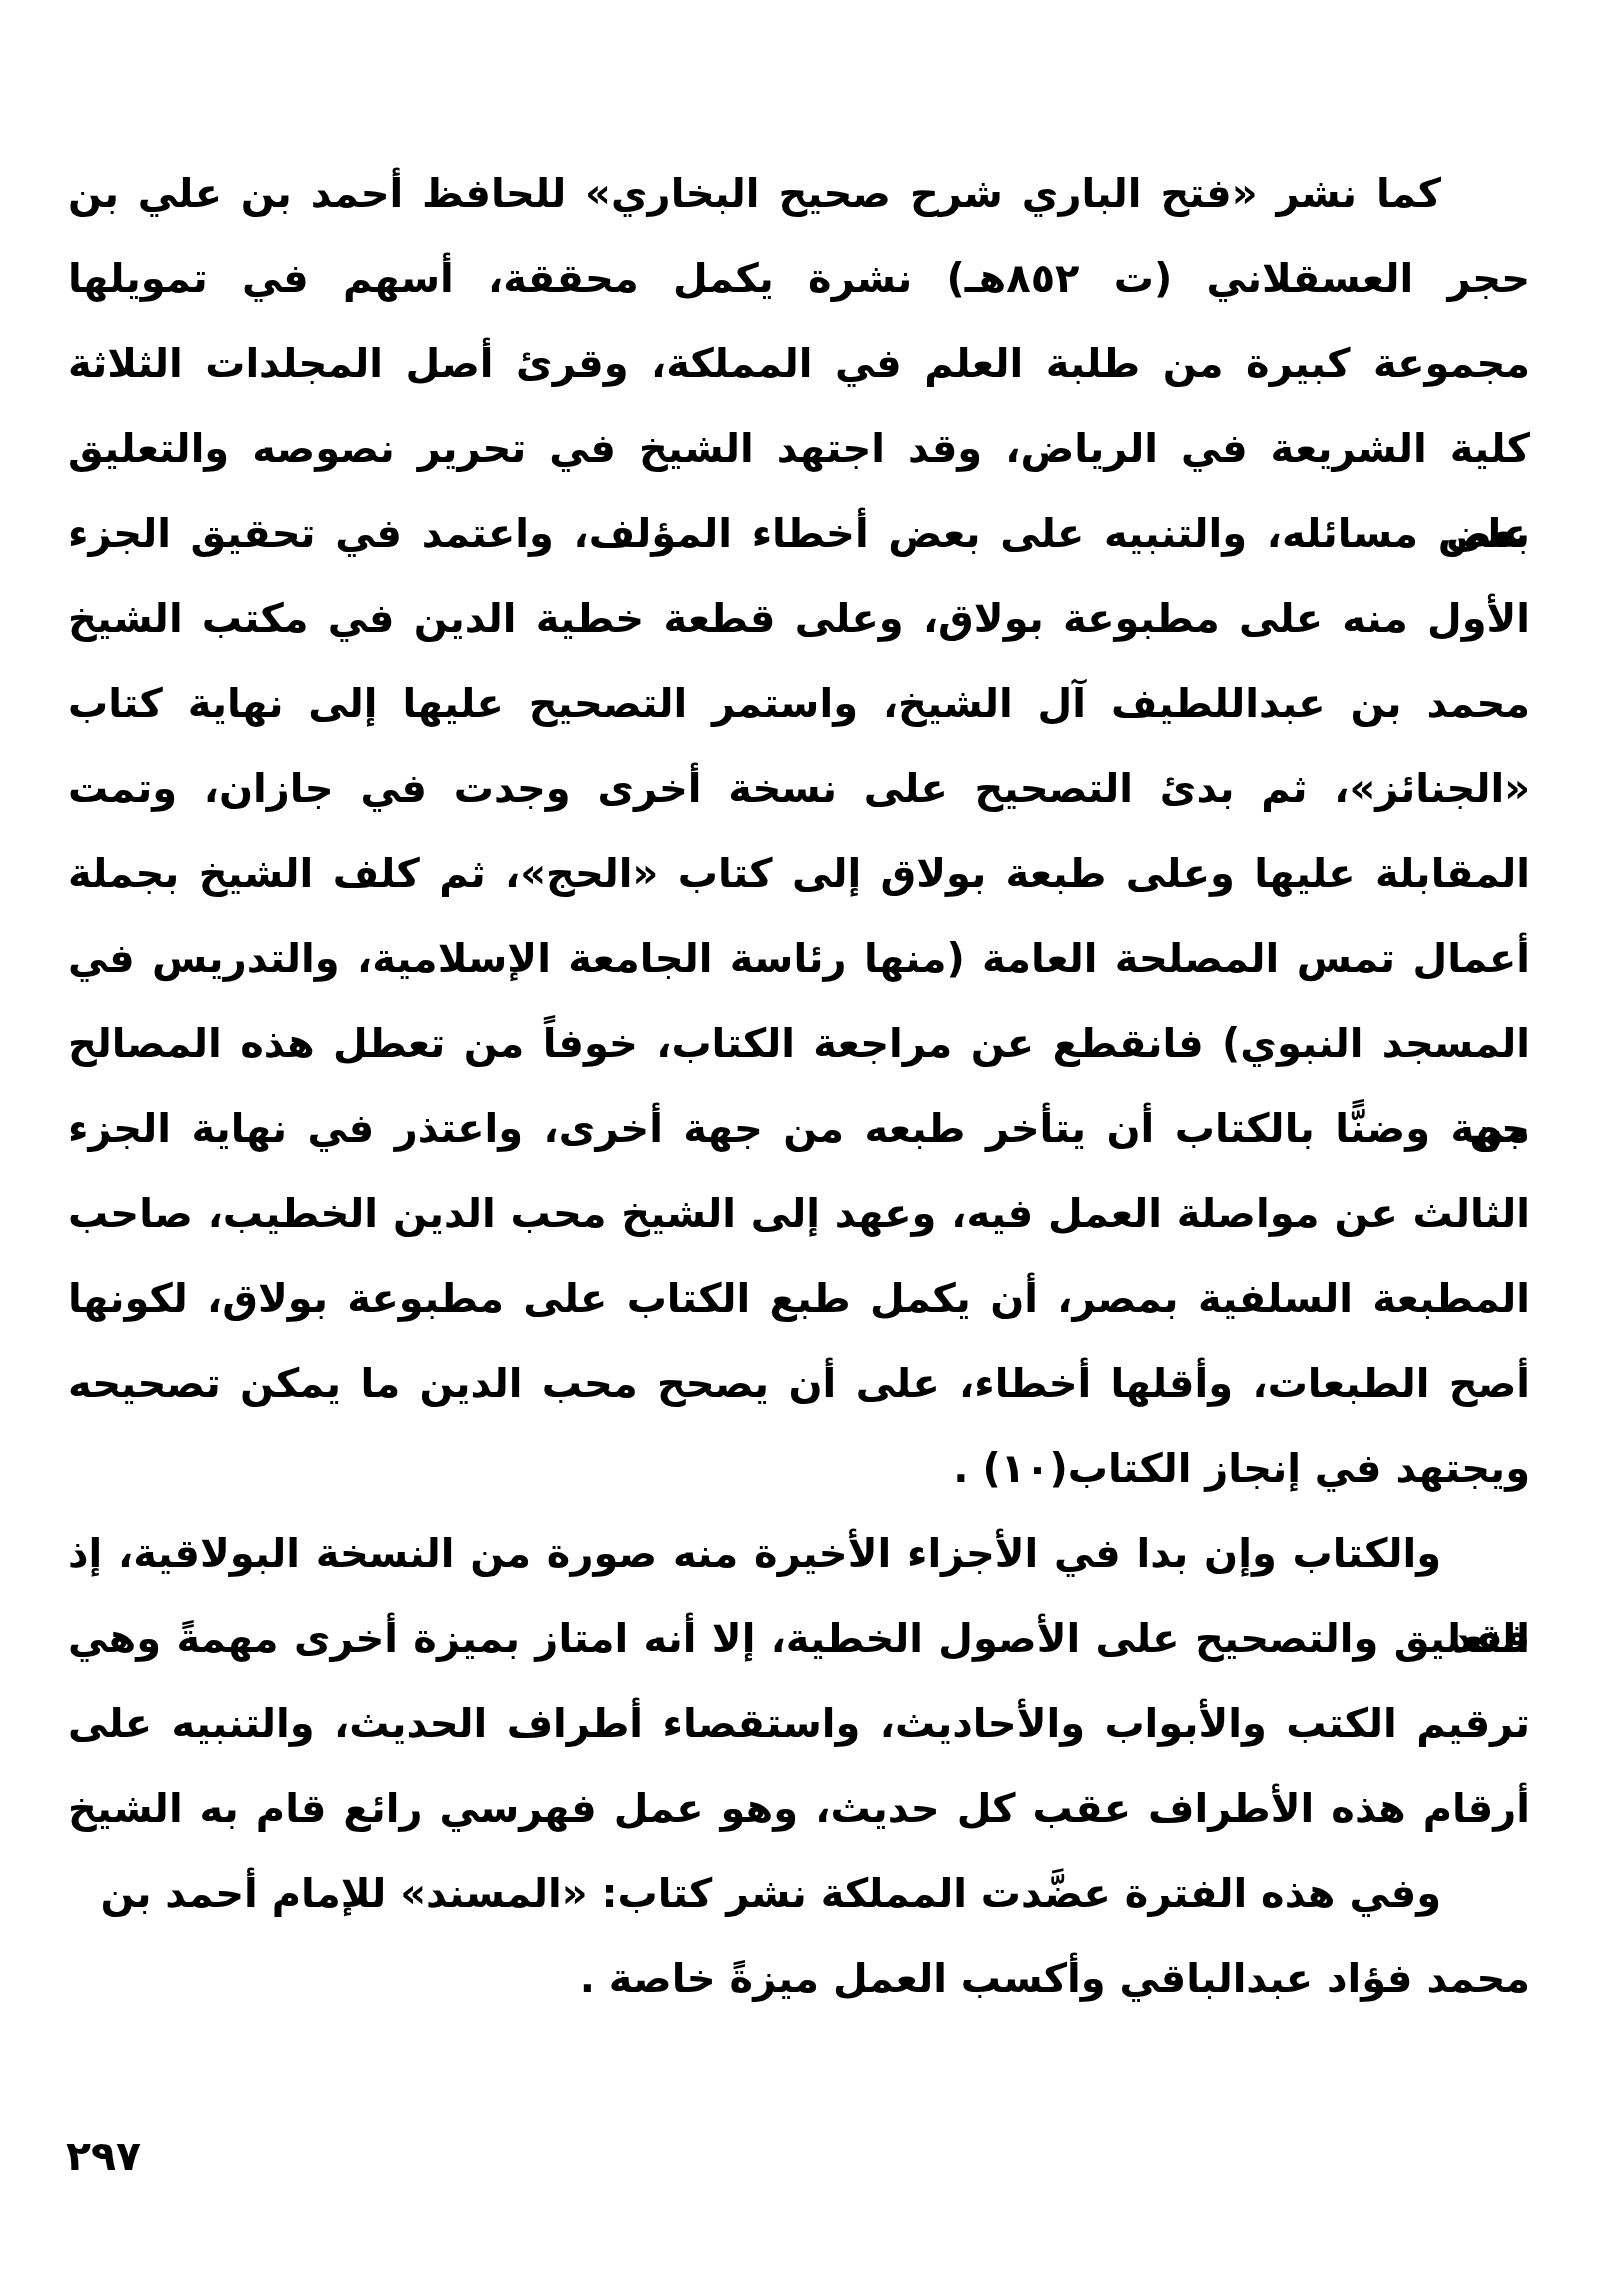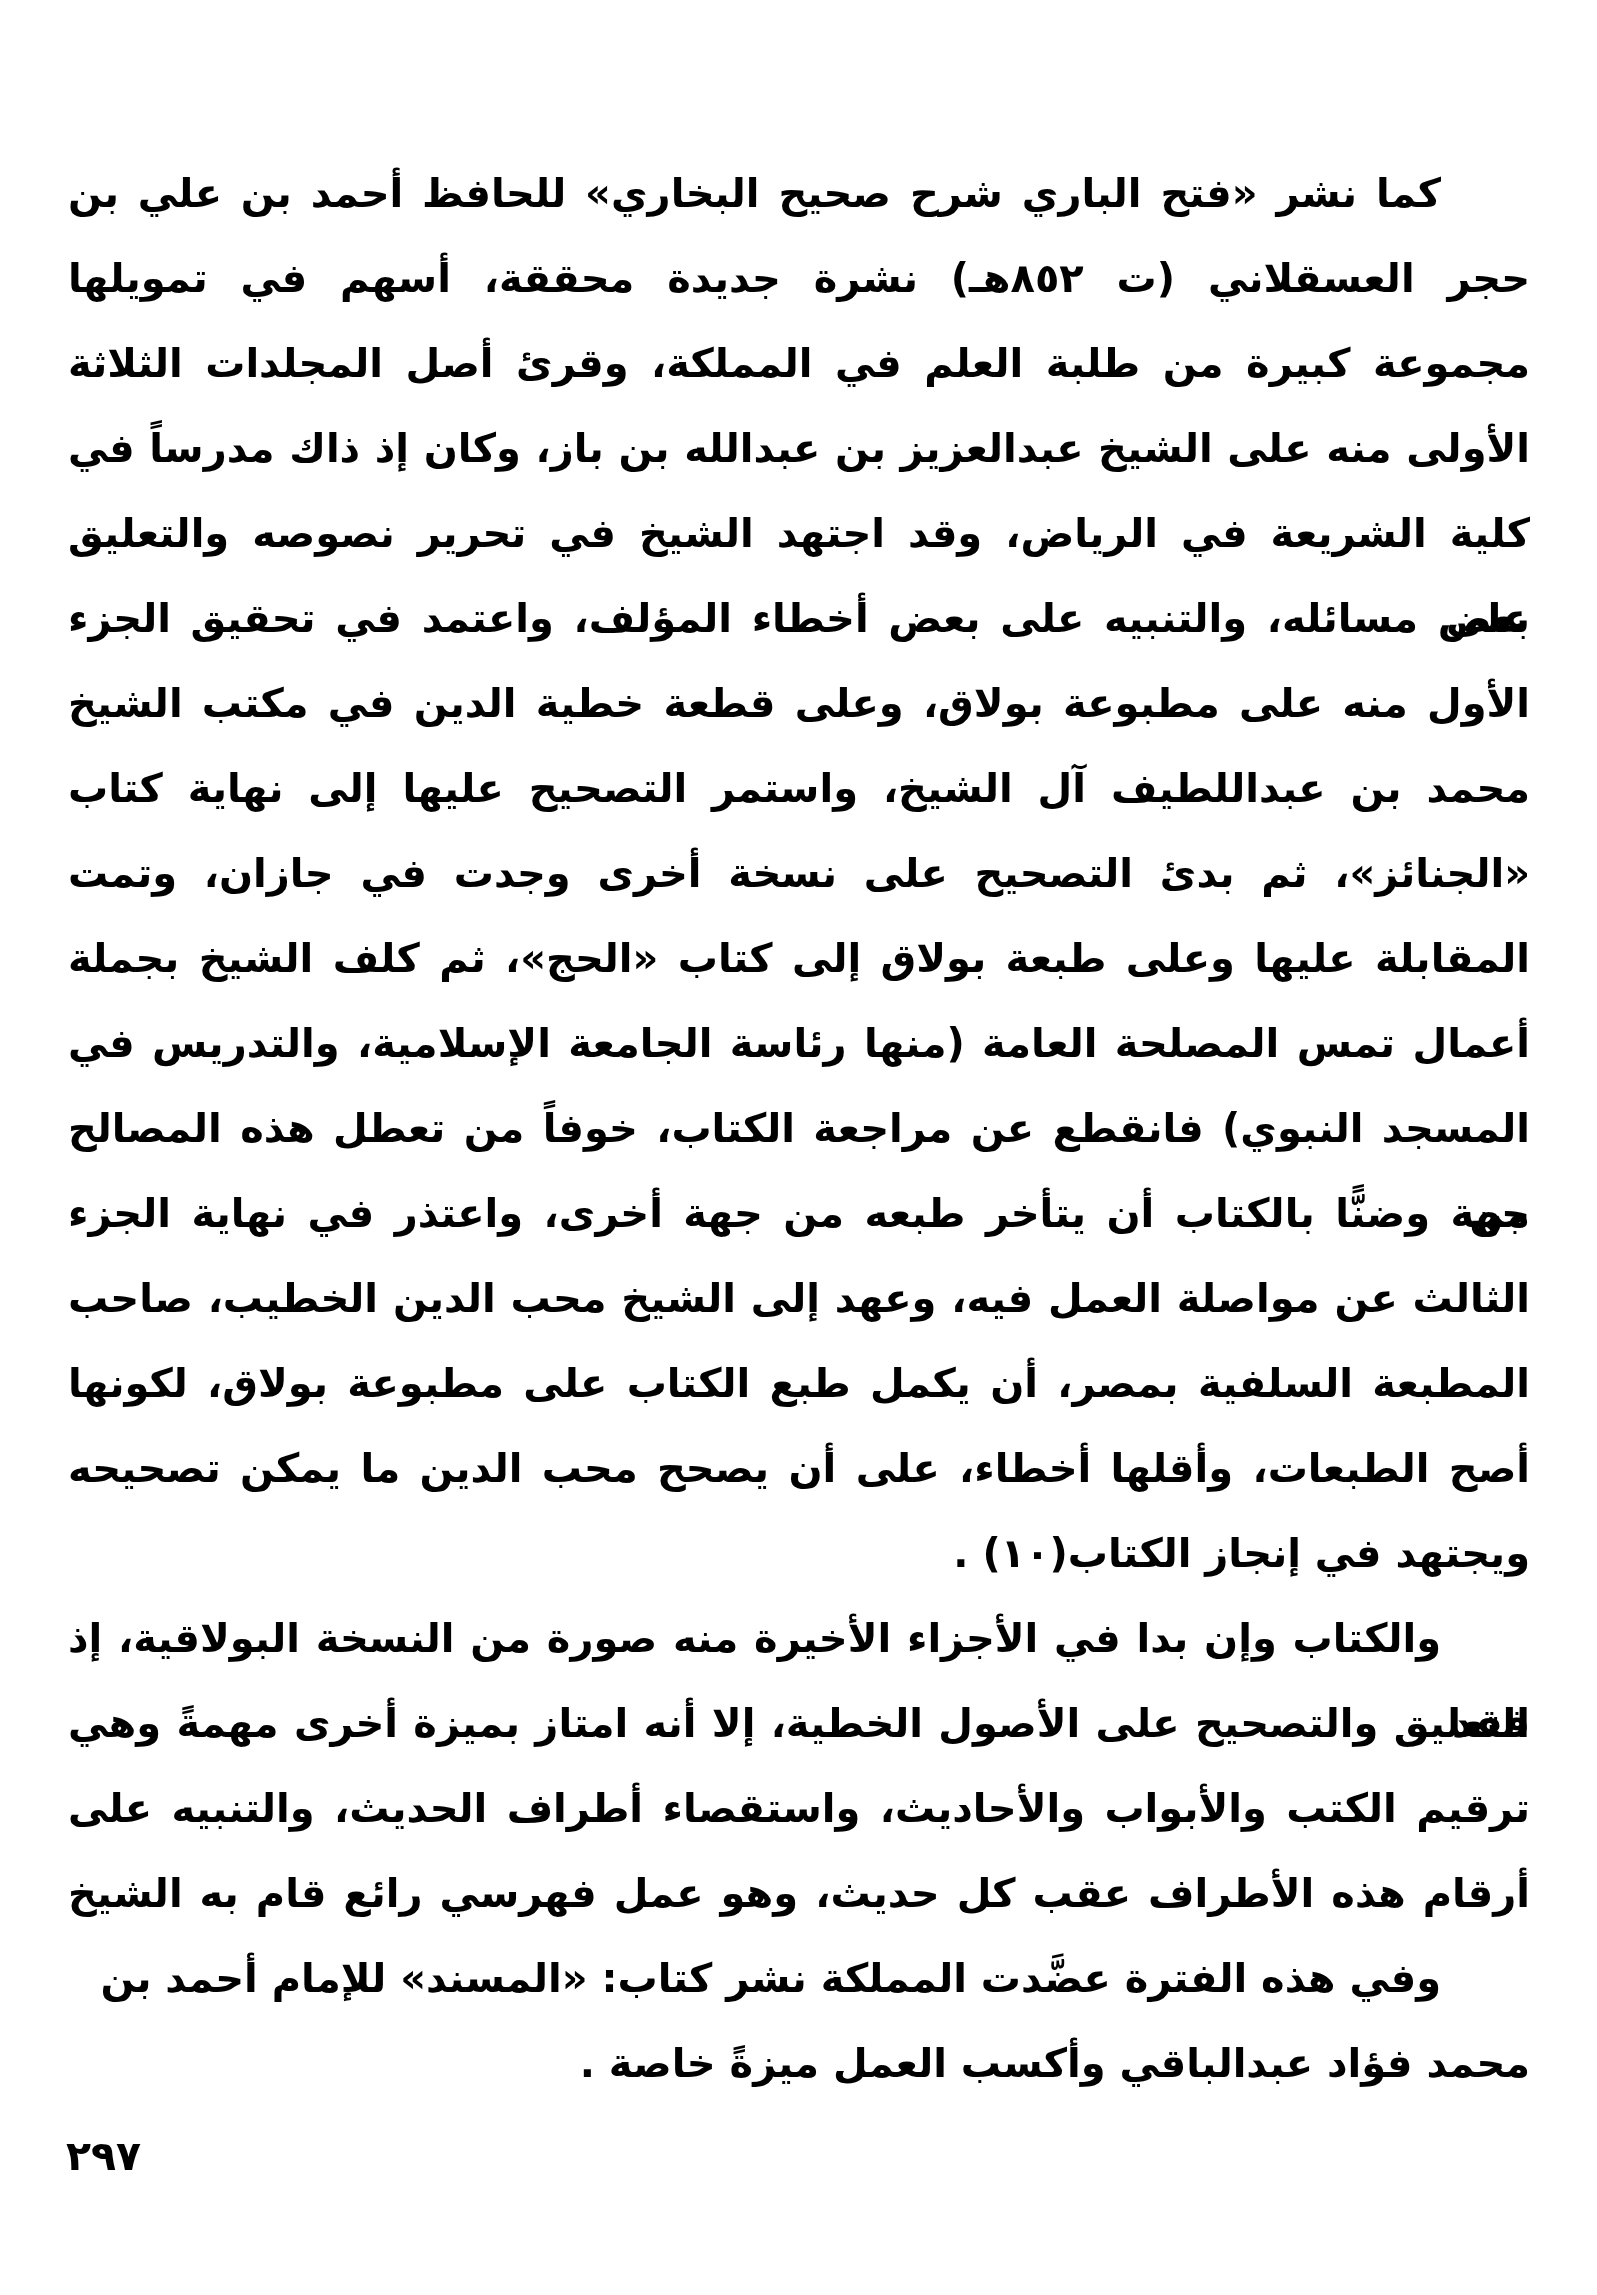--- a/index.html
+++ b/index.html
@@ -53,23 +53,22 @@
   }
 </style>
 </head>
 <body>
 
 <div class="page">
 
   <div class="text-block">
 
     <div class="line pfirst">كما نشر «فتح الباري شرح صحيح البخاري» للحافظ أحمد بن علي بن</div>
-    <div class="line">حجر العسقلاني (ت ٨٥٢هـ) نشرة جديدة محققة، أسهم في تمويلها</div>
+    <div class="line">حجر العسقلاني (ت ٨٥٢هـ) نشرة يكمل محققة، أسهم في تمويلها</div>
     <div class="line">مجموعة كبيرة من طلبة العلم في المملكة، وقرئ أصل المجلدات الثلاثة</div>
-    <div class="line">الأولى منه على الشيخ عبدالعزيز بن عبدالله بن باز، وكان إذ ذاك مدرساً في</div>
     <div class="line">كلية الشريعة في الرياض، وقد اجتهد الشيخ في تحرير نصوصه والتعليق على</div>
     <div class="line">بعض مسائله، والتنبيه على بعض أخطاء المؤلف، واعتمد في تحقيق الجزء</div>
     <div class="line">الأول منه على مطبوعة بولاق، وعلى قطعة خطية الدين في مكتب الشيخ</div>
     <div class="line">محمد بن عبداللطيف آل الشيخ، واستمر التصحيح عليها إلى نهاية كتاب</div>
     <div class="line">«الجنائز»، ثم بدئ التصحيح على نسخة أخرى وجدت في جازان، وتمت</div>
     <div class="line">المقابلة عليها وعلى طبعة بولاق إلى كتاب «الحج»، ثم كلف الشيخ بجملة</div>
     <div class="line">أعمال تمس المصلحة العامة (منها رئاسة الجامعة الإسلامية، والتدريس في</div>
     <div class="line">المسجد النبوي) فانقطع عن مراجعة الكتاب، خوفاً من تعطل هذه المصالح من</div>
     <div class="line">جهة وضنًّا بالكتاب أن يتأخر طبعه من جهة أخرى، واعتذر في نهاية الجزء</div>
     <div class="line">الثالث عن مواصلة العمل فيه، وعهد إلى الشيخ محب الدين الخطيب، صاحب</div>

